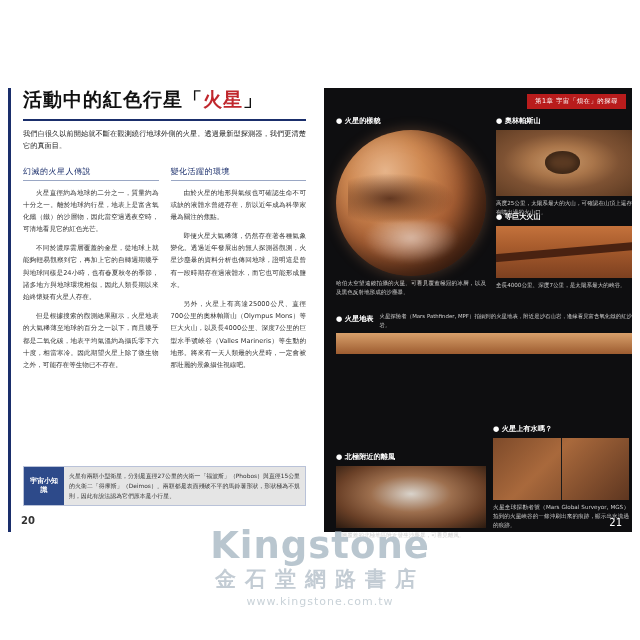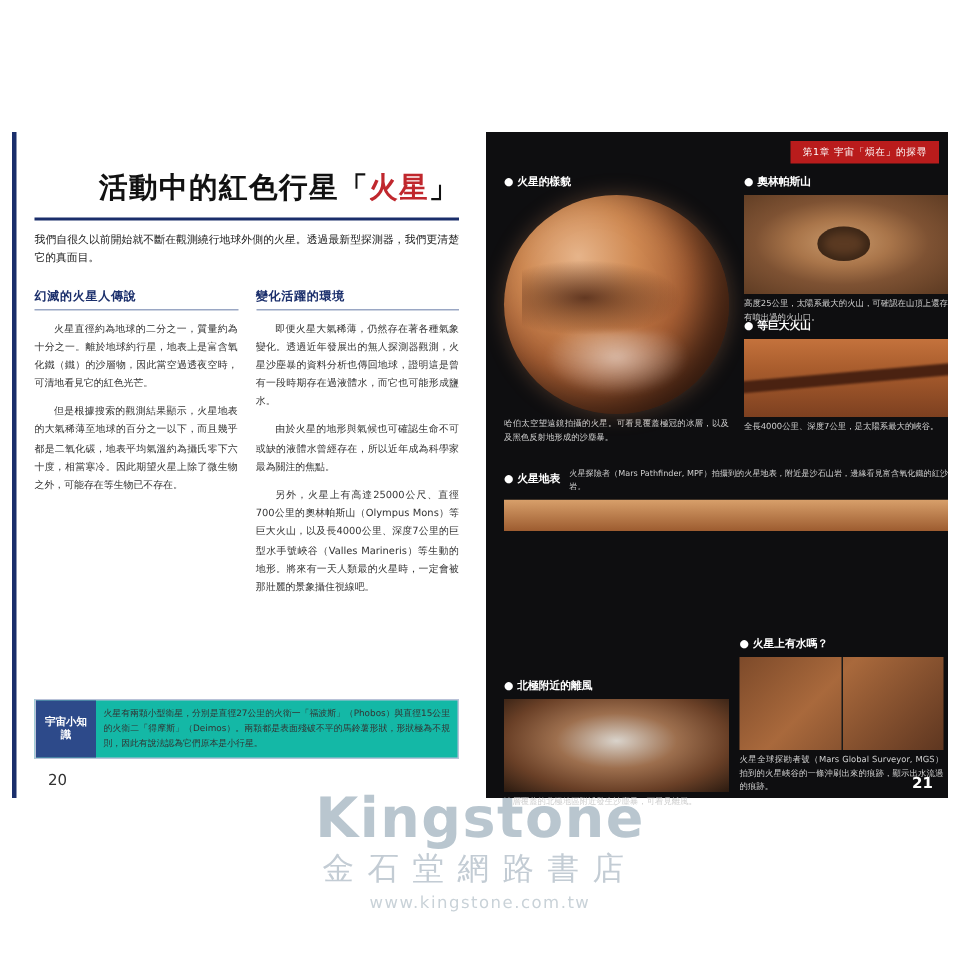--- a/index.html
+++ b/index.html
@@ -10,55 +10,53 @@
   }
   .spread{position:absolute;left:0;top:0;width:640px;height:540px;}
 
   
   .page-left{
     position:absolute;left:8px;top:88px;width:308px;height:444px;
     background:#ffffff;border-left:3px solid #1a2e6b;
     box-sizing:border-box;padding:0 10px 0 12px;
   }
   .headline{
-    margin-top:26px;
     font-size:19px;font-weight:bold;color:#111;letter-spacing:1px;
     line-height:1.2;
-    text-align:right;
   }
   .headline .accent{color:#c0272d;}
   .rule{height:2px;background:#1a2e6b;margin:8px 0 7px 0;}
   .lede{
     font-size:7.2px;line-height:1.65;color:#222;text-align:justify;
   }
   .cols{display:flex;gap:12px;margin-top:14px;}
   .col{flex:1;}
   .subhead{
-    font-size:8px;color:#1a2e6b;font-weight:bold;border-bottom:1px solid #9aa7c4;
+    font-size:8px;color:#1a2e6b;font-weight:normal;border-bottom:1px solid #9aa7c4;
     padding-bottom:3px;margin-bottom:6px;letter-spacing:.5px;
   }
   .body-par{
     font-size:6.6px;line-height:1.85;color:#333;text-align:justify;
     margin:0 0 7px 0;text-indent:13px;
   }
   .tipbox{
     position:absolute;left:12px;bottom:26px;right:10px;
-    border:1px solid #b9c2d8;background:#14b8a6;
+    border:1px solid #b9c2d8;background:#e5e5e5;
     display:flex;align-items:stretch;min-height:34px;
   }
   .tip-tab{
     background:#2d4a8a;color:#fff;font-size:7px;font-weight:bold;
     writing-mode:horizontal-tb;padding:4px 3px;width:34px;
     display:flex;align-items:center;justify-content:center;text-align:center;line-height:1.25;
   }
   .tip-text{
     flex:1;font-size:5.9px;line-height:1.7;color:#333;padding:4px 5px;text-align:justify;
   }
   .folio-left{
-    position:absolute;left:21px;bottom:6px;font-size:10px;color:#333;font-weight:normal;
+    position:absolute;left:10px;bottom:6px;font-size:10px;color:#333;font-weight:bold;
   }
 
   
   .page-right{
     position:absolute;left:324px;top:88px;width:308px;height:444px;
     background:#0e0e10;box-sizing:border-box;padding:6px;
   }
   .chapter-tag{
     position:absolute;right:6px;top:6px;background:#b91c1c;color:#fff;
     font-size:6.4px;padding:3px 8px;letter-spacing:.5px;
@@ -141,33 +139,33 @@
   .blk-water{position:absolute;left:151px;top:330px;width:136px;padding-left:12px;}
   .wa-img{
     margin-top:4px;width:136px;height:62px;
     background:linear-gradient(135deg,#7d4a2a 0%,#a9693c 40%,#5e3620 100%);
     position:relative;
   }
   .wa-img:after{
     content:"";position:absolute;left:50%;top:0;width:1px;height:100%;background:#1a1a1a;
   }
   .folio-right{
-    position:absolute;right:10px;bottom:4px;font-size:10px;color:#fff;font-weight:bold;
+    position:absolute;right:10px;bottom:4px;font-size:10px;color:#fff;font-weight:normal;
   }
 
   
   .wm{
     position:absolute;left:0;right:0;top:524px;text-align:center;pointer-events:none;
   }
   .wm-main{
     font-size:37px;font-weight:bold;color:#b9c6cf;letter-spacing:1px;
     text-shadow:0 1px 0 #fff;
   }
   .wm-sub{
-    font-size:21px;color:#c3ccd4;letter-spacing:9px;margin-top:-2px;font-weight:normal;
+    font-size:21px;color:#c3ccd4;letter-spacing:9px;margin-top:-2px;font-weight:bold;
   }
   .wm-url{
     font-size:11px;color:#c9d2d8;letter-spacing:1px;margin-top:2px;
   }
 </style>
 </head>
 <body>
 
 <div class="spread">
 
@@ -175,26 +173,27 @@
     <div class="headline">
       <span>活動中的紅色行星「</span><span class="accent">火星</span><span>」</span>
     </div>
     <div class="rule"></div>
     <div class="lede">我們自很久以前開始就不斷在觀測繞行地球外側的火星。透過最新型探測器，我們更清楚它的真面目。</div>
 
     <div class="cols">
       <div class="col">
         <div class="subhead">幻滅的火星人傳說</div>
         <p class="body-par">火星直徑約為地球的二分之一，質量約為十分之一。離於地球約行星，地表上是富含氧化鐵（鐵）的沙層物，因此當空過透夜空時，可清地看見它的紅色光芒。</p>
+        <p class="body-par">不同於濃厚雲層覆蓋的金星，從地球上就能夠輕易觀察到它，再加上它的自轉週期幾乎與地球同樣是24小時，也有春夏秋冬的季節，諸多地方與地球環境相似，因此人類長期以來始終懷疑有火星人存在。</p>
         <p class="body-par">但是根據搜索的觀測結果顯示，火星地表的大氣稀薄至地球的百分之一以下，而且幾乎都是二氧化碳，地表平均氣溫約為攝氏零下六十度，相當寒冷。因此期望火星上除了微生物之外，可能存在等生物已不存在。</p>
       </div>
       <div class="col">
         <div class="subhead">變化活躍的環境</div>
+        <p class="body-par">由於火星的地形與氣候也可確認生命不可或缺的液體水曾經存在，所以近年成為科學家最為關注的焦點。</p>
         <p class="body-par">即便火星大氣稀薄，仍然存在著各種氣象變化。透過近年發展出的無人探測器觀測，火星沙塵暴的資料分析也傳回地球，證明這是曾有一段時期存在過液體水，而它也可能形成鹽水。</p>
-        <p class="body-par">由於火星的地形與氣候也可確認生命不可或缺的液體水曾經存在，所以近年成為科學家最為關注的焦點。</p>
         <p class="body-par">另外，火星上有高達25000公尺、直徑700公里的奧林帕斯山（Olympus Mons）等巨大火山，以及長4000公里、深度7公里的巨型水手號峽谷（Valles Marineris）等生動的地形。將來有一天人類最的火星時，一定會被那壯麗的景象攝住視線吧。</p>
       </div>
     </div>
 
     <div class="tipbox">
       <div class="tip-tab">宇宙小知識</div>
       <div class="tip-text">火星有兩顆小型衛星，分別是直徑27公里的火衛一「福波斯」（Phobos）與直徑15公里的火衛二「得摩斯」（Deimos）。兩顆都是表面殘破不平的馬鈴薯形狀，形狀極為不規則，因此有說法認為它們原本是小行星。</div>
     </div>
 
     <div class="folio-left">20</div>

